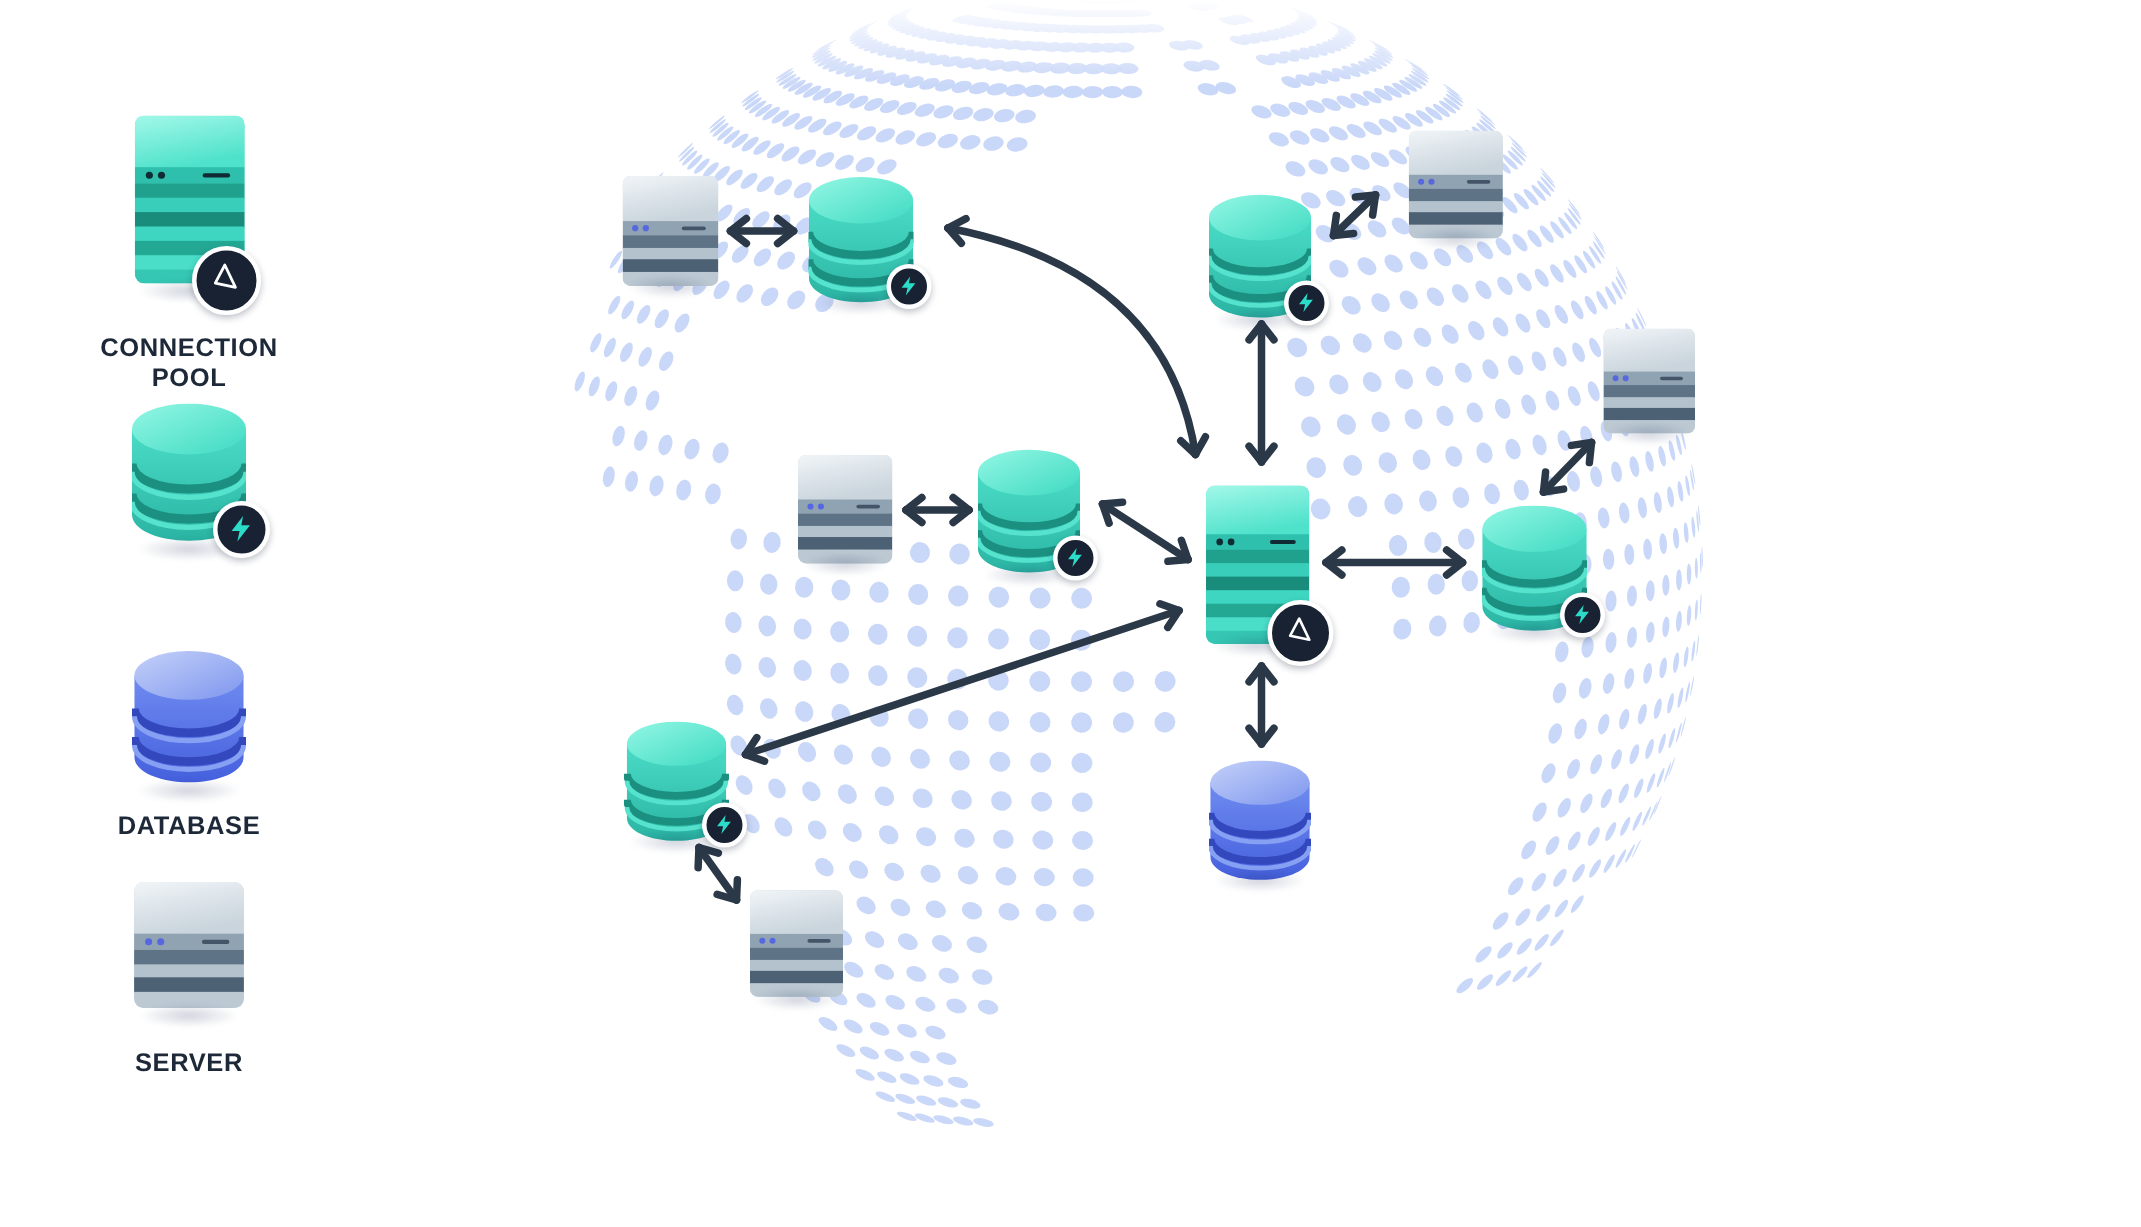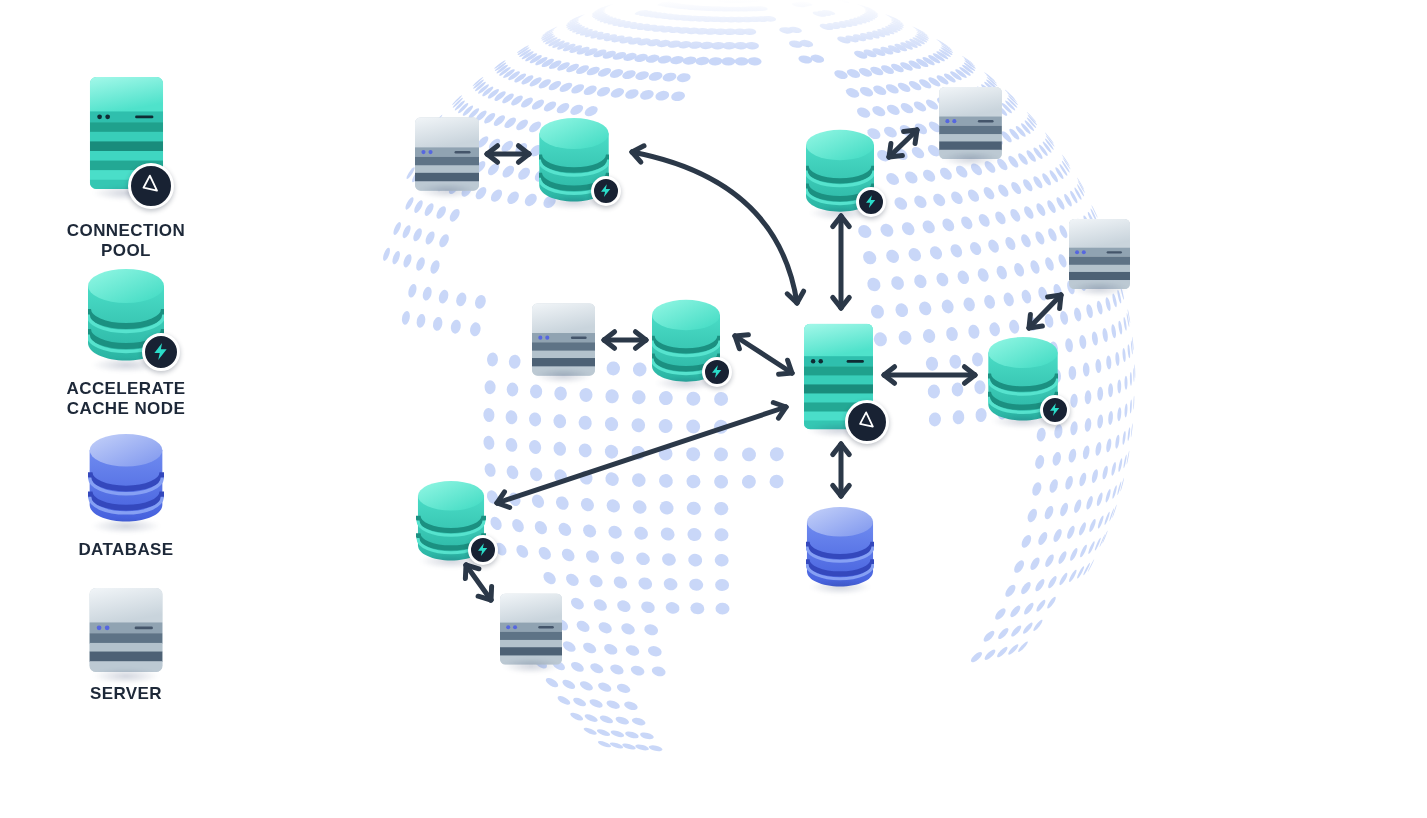--- a/index.html
+++ b/index.html
@@ -1320,21 +1320,20 @@
   <path d="M0,40 C0,50 17,57 38,57 C59,57 76,50 76,40" stroke="#1B9081" stroke-width="6" fill="none"></path>
   <path d="M0,45.5 C0,55.5 17,62.5 38,62.5 C59,62.5 76,55.5 76,45.5" stroke="#56E3CE" stroke-width="3.5" fill="none"></path>
   <path d="M0,60 C0,70 17,77 38,77 C59,77 76,70 76,60" stroke="#1B9081" stroke-width="6" fill="none"></path>
   <path d="M0,65.5 C0,75.5 17,82.5 38,82.5 C59,82.5 76,75.5 76,65.5" stroke="#56E3CE" stroke-width="3.5" fill="none"></path>
   <ellipse cx="38" cy="17" rx="38" ry="17" fill="url(#g3)"></ellipse>
   </svg><div class="node-shadow"></div><div class="badge" style="width:32px;height:32px;right:-16px;bottom:-6px">
             <svg width="23.04" height="23.04" viewBox="0 0 30 30">
       <path d="M17 4 L7 17 H14 L12 26 L23 12 H15.5 Z" fill="#2BDCC9"></path>
             </svg>
           </div></div>
-      <div class="legend-label" style="margin-top:14px">ACCELERATE CACHE NODE</div>
     </div>
     <div class="legend-item" style="top:434px">
       <div class="legend-icon"><svg width="76" height="88" viewBox="0 0 76 92">
   <defs>
     <linearGradient id="g4" x1="0" y1="0" x2="0" y2="1">
       <stop offset="0" stop-color="#6F8BF0"></stop>
                 <stop offset="1" stop-color="#4560DD"></stop>
     </linearGradient>
     <linearGradient id="g5" x1="0" y1="0" x2="1" y2="1">
       <stop offset="0" stop-color="#C4D1F9"></stop>
@@ -1367,16 +1366,16 @@
     <rect x="0" y="32" width="68" height="10" fill="#90A3B2"></rect>
     <circle cx="9" cy="37" r="2.2" fill="#5667E0"></circle>
     <circle cx="16.5" cy="37" r="2.2" fill="#5667E0"></circle>
     <rect x="42" y="35.8" width="17" height="2.6" rx="1.3" fill="#44556A"></rect>
     <rect x="0" y="42" width="68" height="9.6" fill="#5E7386"></rect>
               <rect x="0" y="51" width="68" height="8.6" fill="#B3C2CC"></rect>
               <rect x="0" y="59" width="68" height="9.6" fill="#4D6175"></rect>
               <rect x="0" y="68" width="68" height="10.6" fill="#BCC9D3"></rect>
   </g>
           </svg><div class="node-shadow"></div></div>
-      <div class="legend-label" style="margin-top:8px">SERVER</div>
+      <div class="legend-label" style="margin-top:22px">SERVER</div>
     </div>
   </aside>
 </div>
 
 </body></html>

